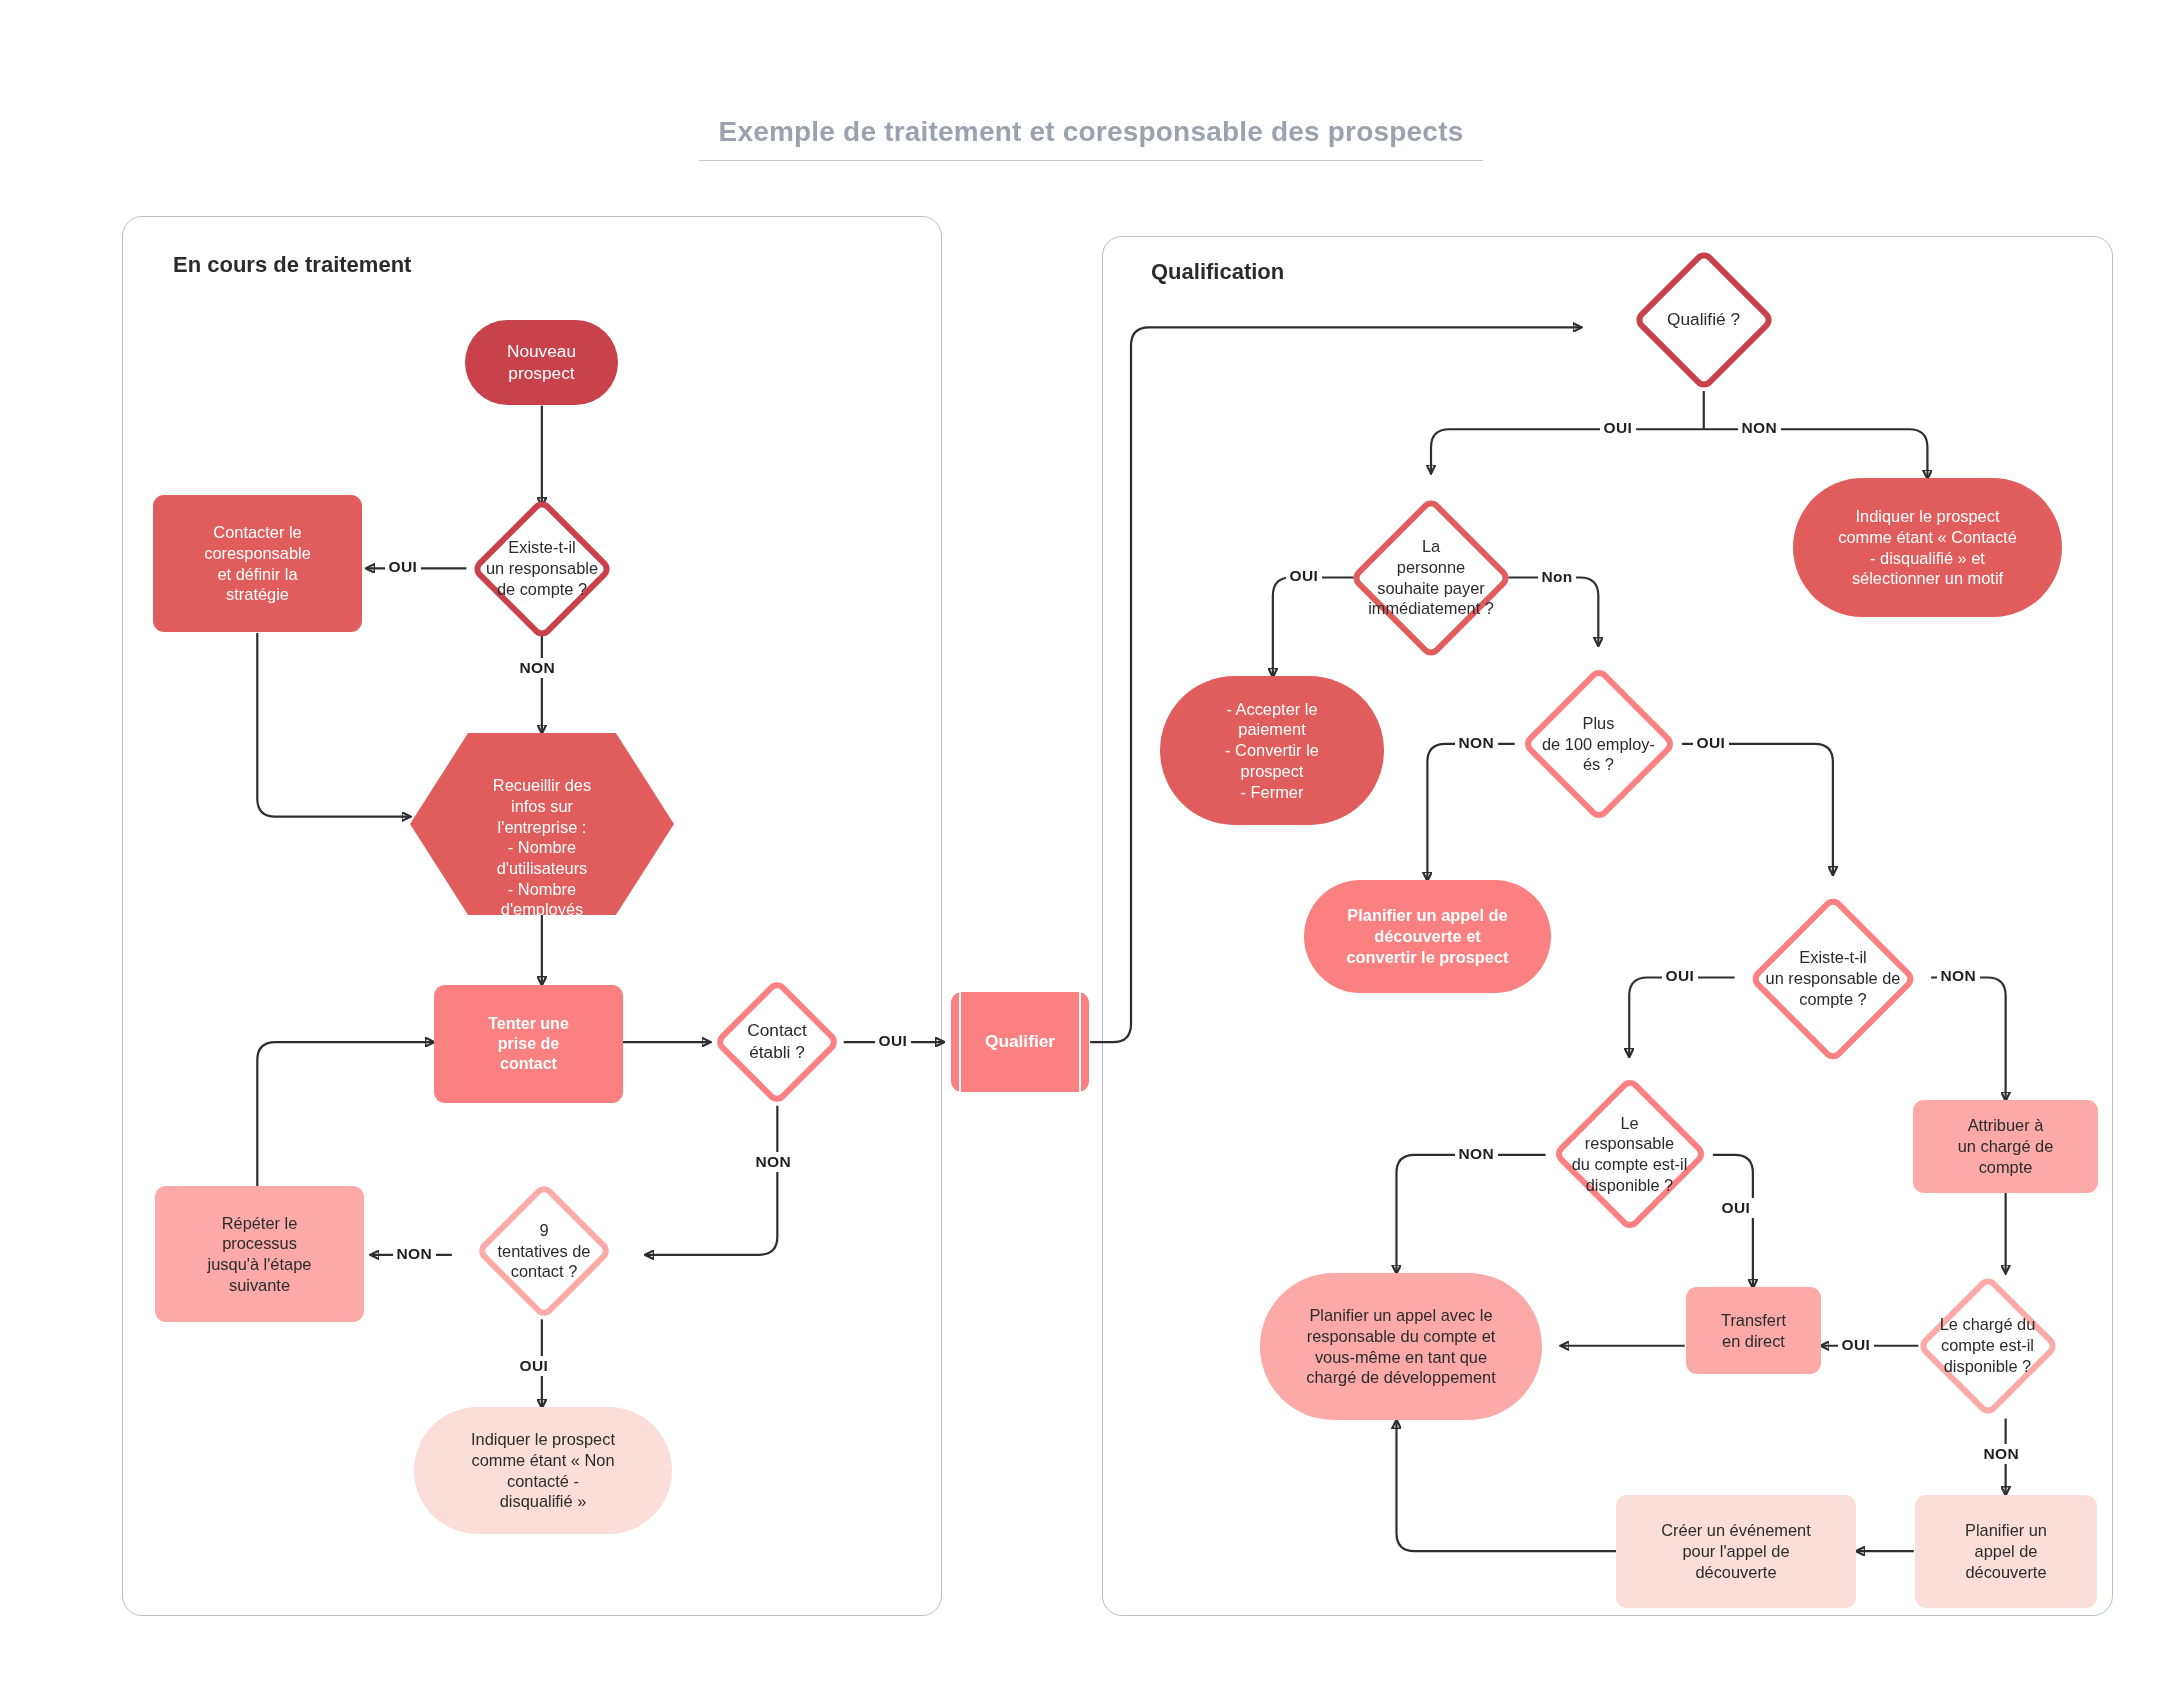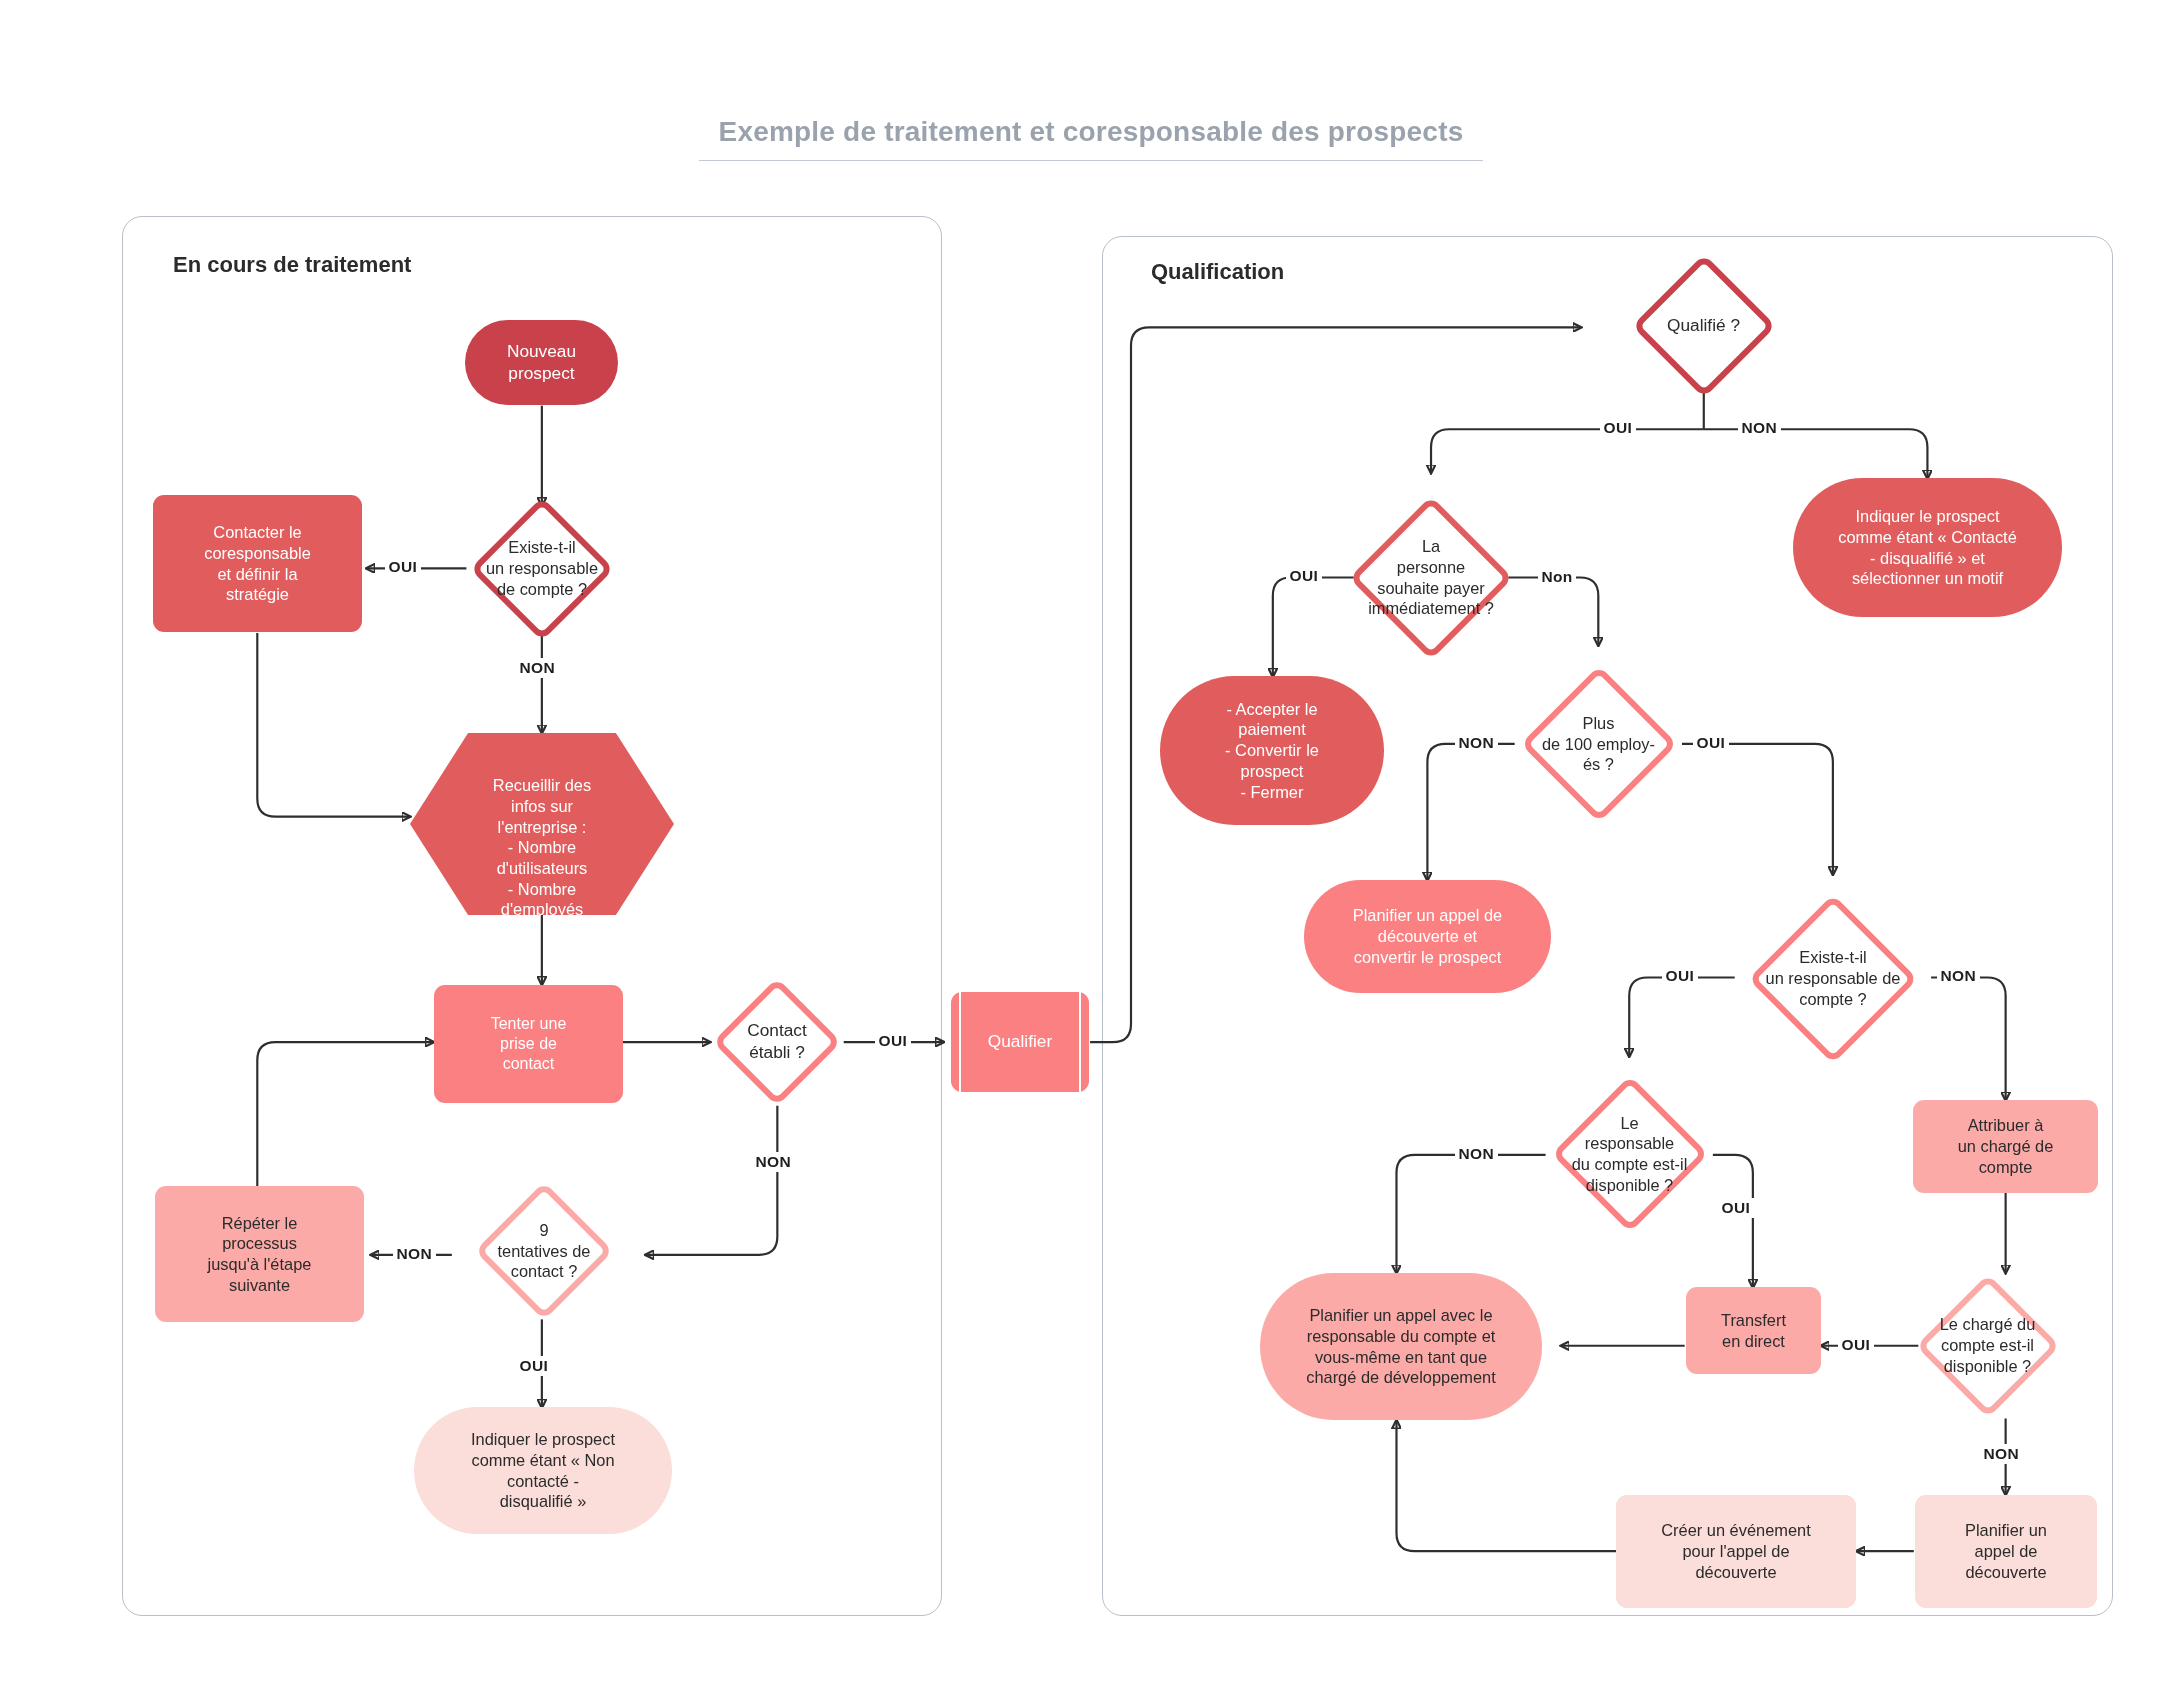--- a/index.html
+++ b/index.html
@@ -58,21 +58,21 @@
     box-sizing:border-box;border-radius:11px;background:#fff;
   }
   .diamond .dlabel{
     position:relative;z-index:2;text-align:center;line-height:1.26;white-space:pre-line;
     color:#2b2b2b;
   }
 
   
   .fill-dark{background:#c8414b;color:#ffffff;}
   .fill-mid{background:#e15d5d;color:#ffffff;}
-  .fill-med{background:#fa8082;color:#ffffff;}
+  .fill-med{background:#fa8082;color:#ffffff;font-weight:bold;}
   .fill-light{background:#fbaaa8;color:#2b2b2b;}
   .fill-lightest{background:#fbddda;color:#2b2b2b;}
 
   
   .bd-dark .dshape{border:6.4px solid #c8414b;}
   .bd-mid  .dshape{border:6.4px solid #e15d5d;}
   .bd-med  .dshape{border:6.4px solid #fa8082;}
   .bd-light .dshape{border:6.4px solid #fbaaa8;}
 
   
@@ -222,21 +222,21 @@
     <span>Indiquer le prospect
 comme étant « Non
 contacté -
 disqualifié »</span>
   </div>
 
   <div class="node subprocess fill-med" style="left:951px;top:992px;width:138px;height:100px;font-size:17.3px;display:flex;align-items:center;justify-content:center;">
     <span>Qualifier</span>
   </div>
 
-  <div class="diamond bd-dark" style="left:1600px;top:253px;width:207px;height:145px;">
+  <div class="diamond bd-dark" style="left:1600px;top:247px;width:207px;height:145px;">
     <div class="dshape" style="width:102px;height:102px;"></div>
     <div class="dlabel" style="font-size:17.3px;width:182px;">Qualifié ?</div>
   </div>
 
   <div class="node terminator fill-mid" style="left:1793px;top:478px;width:269px;height:139px;font-size:16.4px;">
     <span>Indiquer le prospect
 comme étant « Contacté
 - disqualifié » et
 sélectionner un motif</span>
   </div>

